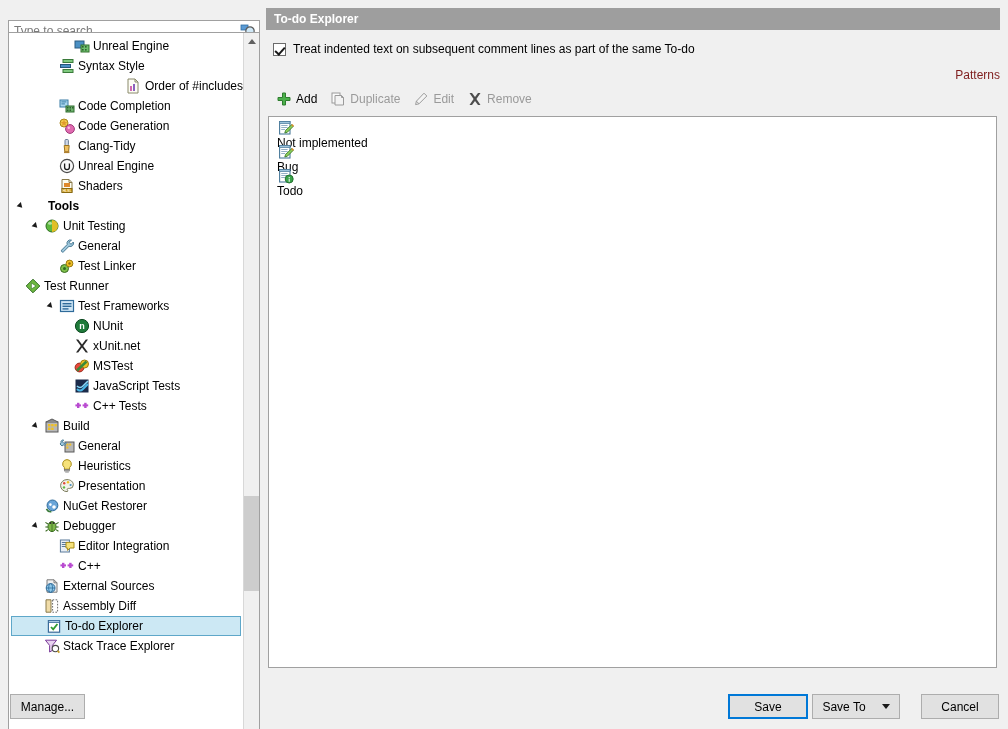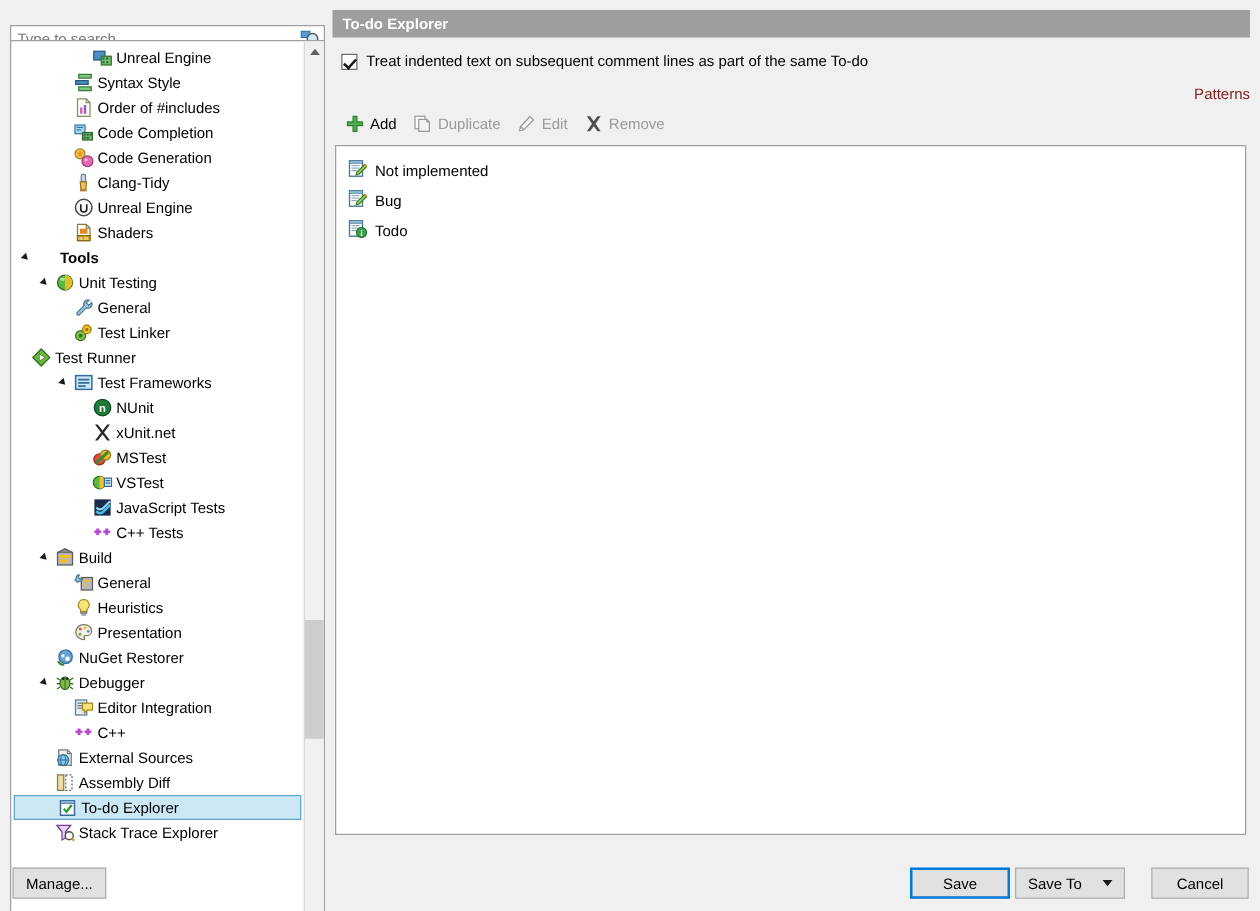--- a/index.html
+++ b/index.html
@@ -99,21 +99,21 @@
   .tb-btn { display: flex; align-items: center; height: 22px; padding: 0 6px 0 2px; margin-right: 4px; cursor: default; }
   .tb-ico { width: 18px; height: 16px; margin-right: 3px; display:flex; align-items:center; justify-content:center; }
   .tb-text { font-size: 12px; color: #000; }
   .tb-btn.disabled .tb-text { color: #9a9a9a; }
 
   #pattern-list {
     margin-top: 6px; margin-left: 2px; width: 729px; height: 552px;
     background: #ffffff; border: 1px solid #a0a0a0; overflow: hidden;
     padding-top: 3px;
   }
-  .pl-item { height: 24px; display: flex; align-items: flex-end; padding-left: 8px; cursor: default; }
+  .pl-item { height: 24px; display: flex; align-items: flex-start; padding-left: 8px; cursor: default; flex-direction: column; }
   .pl-ico { width: 18px; height: 18px; margin-right: 5px; display:flex; align-items:center; justify-content:center; }
   .pl-text { font-size: 12px; color: #000; }
 
   
   .btn {
     position: absolute; height: 25px;
     background: #e1e1e1; border: 1px solid #adadad;
     font-family: "Liberation Sans", sans-serif; font-size: 12px; color: #000;
     display: flex; align-items: center; justify-content: center; cursor: default;
   }
@@ -166,21 +166,21 @@
             <span class="tw-expander"></span>
             <span class="tw-icon">
               <svg width="16" height="16" viewBox="0 0 16 16">
                 <rect x="4" y="1.5" width="10" height="3" fill="#7fc97f" stroke="#3a7a3a"></rect>
                 <rect x="1.5" y="6.5" width="10" height="3" fill="#4a90c4" stroke="#27567c"></rect>
                 <rect x="4" y="11.5" width="10" height="3" fill="#7fc97f" stroke="#3a7a3a"></rect>
               </svg>
             </span>
             <span class="tw-label">Syntax Style</span>
           </div>
-          <div class="tree-item" style="padding-left: 36px;">
+          <div class="tree-item" style="padding-left: 36px; justify-content: flex-end;">
             <span class="tw-expander"></span>
             <span class="tw-icon">
               <svg width="16" height="16" viewBox="0 0 16 16">
                 <path d="M3 1 H10 L13 4 V15 H3 Z" fill="#fdfdf5" stroke="#8a8a6a"></path>
                 <path d="M10 1 V4 H13" fill="none" stroke="#8a8a6a"></path>
                 <rect x="5" y="8" width="2" height="5" fill="#d46ab0"></rect>
                 <rect x="8" y="6" width="2" height="7" fill="#8a64c0"></rect>
               </svg>
             </span>
             <span class="tw-label">Order of #includes</span>
@@ -331,33 +331,20 @@
           <div class="tree-item" style="padding-left: 51px;">
             <span class="tw-expander"></span>
             <span class="tw-icon">
               <svg width="16" height="16" viewBox="0 0 16 16">
                 <circle cx="5.5" cy="9.5" r="4.4" fill="#e84a3a" stroke="#9a2a1a"></circle>
                 <circle cx="10.5" cy="6" r="4" fill="#f0c024" stroke="#9a7a10"></circle>
                 <path d="M3 12.5 L12.5 3.5" stroke="#3a8a3a" stroke-width="2.6"></path>
               </svg>
             </span>
             <span class="tw-label">MSTest</span>
-          </div>
-          <div class="tree-item" style="padding-left: 51px;">
-            <span class="tw-expander"></span>
-            <span class="tw-icon">
-              <svg width="16" height="16" viewBox="0 0 16 16">
-                <circle cx="5.6" cy="8" r="5" fill="#5db83f" stroke="#2f6b22"></circle>
-                <path d="M5.6 3 a5 5 0 0 1 0 10 Z" fill="#f0c024"></path>
-                <rect x="9.5" y="4.5" width="5.8" height="6.6" fill="#cfe6f5" stroke="#2f6b9a"></rect>
-                <rect x="10.6" y="6" width="3.6" height="1" fill="#2f6b9a"></rect>
-                <rect x="10.6" y="8" width="3.6" height="1" fill="#2f6b9a"></rect>
-              </svg>
-            </span>
-            <span class="tw-label">VSTest</span>
           </div>
           <div class="tree-item" style="padding-left: 51px;">
             <span class="tw-expander"></span>
             <span class="tw-icon">
               <svg width="16" height="16" viewBox="0 0 16 16">
                 <rect x="1.5" y="1.5" width="13" height="13" fill="#1b2b4a"></rect>
                 <path d="M3 11 q3 3 6 0 t5 -5" fill="none" stroke="#4ab8e8" stroke-width="2"></path>
                 <path d="M3 8 q3 3 6 0 t5 -5" fill="none" stroke="#8ad8f8" stroke-width="1.6"></path>
               </svg>
             </span>

